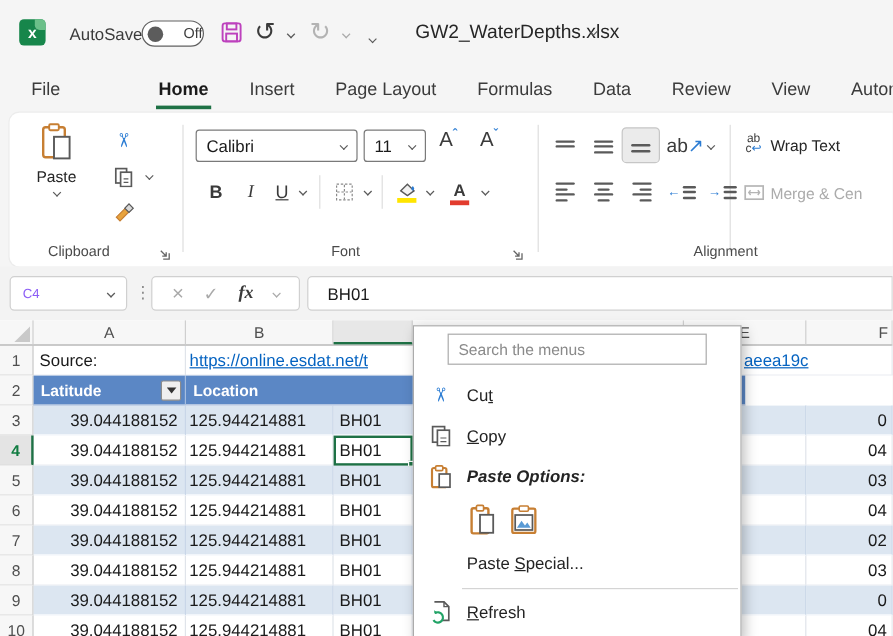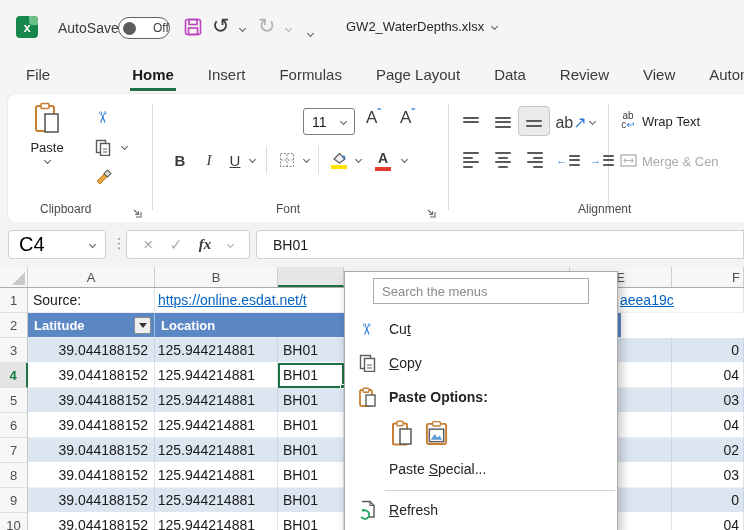--- a/index.html
+++ b/index.html
@@ -21,21 +21,21 @@
   .toggle .knob { width:13px; height:13px; border-radius:50%; background:#5c5c5c; margin-left:4px; }
   .toggle .state { font-size:12px; color:#3b3b3b; margin-left:6px; }
   .save-ic { position:absolute; left:184px; top:18px; }
   .undo-ic { position:absolute; left:212px; top:14px; font-size:21px; color:#3b3b3b; }
   .redo-ic { position:absolute; left:258px; top:14px; font-size:21px; color:#b3b3b3; transform:scaleX(-1); }
   .qchev1 { position:absolute; left:240px; top:26px; }
   .qchev2 { position:absolute; left:286px; top:26px; }
   .qat { position:absolute; left:306px; top:22px; width:12px; }
   .qat .bar { height:1.5px; background:#5a5a5a; margin-bottom:3px; }
   .qat .chev { margin-left:2px; }
-  .fname { position:absolute; left:346px; top:19px; font-size:13px; color:#262626; }
+  .fname { position:absolute; left:346px; top:19px; font-size:16px; color:#262626; }
   .fname-chev { position:absolute; left:492px; top:24px; }
 
   
   .tabs { position:absolute; top:56px; left:0; width:744px; height:38px; display:flex; align-items:center; gap:30px; padding-left:24px; }
   .tab { font-size:15px; color:#3b3b3b; white-space:nowrap; padding:6px 2px 8px; }
   .tab.active { color:#1a1a1a; font-weight:bold; border-bottom:3px solid #1E7145; padding-bottom:5px;margin-left:48px; }
 
   
   .ribbon { position:absolute; top:94px; left:8px; width:760px; height:128px; background:#fff; border-radius:8px; box-shadow:0 0 0 1px #ececec; }
   .vsep { position:absolute; top:10px; height:106px; width:1px; background:#DEDEDE; }
@@ -53,21 +53,21 @@
   .fmt { position:absolute; top:52px; height:28px; display:flex; align-items:center; justify-content:center; font-size:15px; color:#3b3b3b; }
   .colorbar { position:absolute; width:16px; height:4px; }
   .bars { display:flex; flex-direction:column; gap:2.5px; }
   .bars i { display:block; height:2px; background:#5a5a5a; border-radius:1px; }
   .selbox { border:1px solid #c6c6c6; background:#ebebeb; border-radius:4px; }
   .wrap-lbl, .merge-lbl { font-size:13px; color:#262626; }
   .merge-lbl { color:#ababab; }
 
   
   .fstrip { position:absolute; top:222px; left:0; width:744px; height:45px; background:#F3F3F3; }
-  .namebox { position:absolute; left:8px; top:8px; width:98px; height:29px; background:#fff; border:1px solid #d0d0d0; border-radius:4px; display:flex; align-items:center; padding:0 10px; justify-content:space-between; font-size:20px; color:#000000; }
+  .namebox { position:absolute; left:8px; top:8px; width:98px; height:29px; background:#fff; border:1px solid #d0d0d0; border-radius:4px; display:flex; align-items:center; padding:0 10px; justify-content:space-between; font-size:11px; color:#8b5cf6; }
   .dots { position:absolute; left:112px; top:13px; color:#8a8a8a; font-size:14px; letter-spacing:-1px; }
   .fxbox { position:absolute; left:126px; top:8px; width:124px; height:29px; background:#fff; border:1px solid #d0d0d0; border-radius:4px; display:flex; align-items:center; justify-content:space-around; padding:0 8px; }
   .fxbox .x { color:#a9a9a9; font-size:17px; }
   .fxbox .ck { color:#a9a9a9; font-size:15px; }
   .fxbox .fx { font-family:"Liberation Serif", serif; font-style:italic; font-weight:bold; font-size:15px; color:#3b3b3b; }
   .fbar { position:absolute; left:256px; top:8px; width:488px; height:29px; background:#fff; border:1px solid #d0d0d0; border-radius:4px 0 0 4px; display:flex; align-items:center; padding-left:16px; font-size:14px; color:#1a1a1a; }
 
   
   .grid { position:absolute; top:267px; left:0; width:744px; height:263px; background:#fff; }
   .hdr-row { display:flex; height:21px; background:#F7F7F7; border-bottom:1px solid #ababab; position:relative; }
@@ -91,21 +91,21 @@
   .link { color:#0563C1; text-decoration:underline; }
   .selection { position:absolute; left:278px; top:96px; width:66px; height:25px; border:2px solid #1E7145; z-index:10; }
   .selection .handle { position:absolute; right:-3px; bottom:-3px; width:5px; height:5px; background:#1E7145; border:1px solid #fff; }
 
   
   .menu { position:absolute; left:344px; top:271px; width:274px; height:262px; background:#fff; border:1px solid #ababab; box-shadow:3px 4px 10px rgba(0,0,0,.25); z-index:50; padding-top:6px; }
   .menu-search { display:block; width:216px; margin:0 auto; height:26px; border:1px solid #ababab; font-size:13px; padding:0 8px; color:#1a1a1a; font-family:"Liberation Sans", sans-serif; outline:none; }
   .menu-search::placeholder { color:#8a8a8a; }
   .mitem { height:34px; display:flex; align-items:center; font-size:14px; color:#242424; }
   .mitem .ic { width:44px; display:flex; align-items:center; justify-content:center; }
-  .mitem.bold { font-weight:bold; }
+  .mitem.bold { font-weight:bold;font-style:italic; }
   .u { text-decoration:underline; }
   .paste-opts-row { height:38px; display:flex; align-items:center; padding-left:44px; gap:9px; }
   .pbtn { width:26px; height:29px; display:flex; align-items:center; justify-content:center; border:1px solid transparent; border-radius:2px; }
   .msep { height:1px; background:#d4d4d4; margin:4px 2px 2px 40px; }
 </style>
 </head>
 <body>
 
 <div id="app">
 
@@ -131,22 +131,22 @@
     <span class="qchev2 chev sm gray"></span>
     <span class="qat"><span class="bar"></span><span class="chev sm"></span></span>
     <span class="fname">GW2_WaterDepths.xlsx</span>
     <span class="fname-chev chev sm"></span>
   </div>
 
   <div class="tabs">
     <span class="tab">File</span>
     <span class="tab active">Home</span>
     <span class="tab">Insert</span>
+    <span class="tab">Page Layout</span>
     <span class="tab">Formulas</span>
-    <span class="tab">Page Layout</span>
     <span class="tab">Data</span>
     <span class="tab">Review</span>
     <span class="tab">View</span>
     <span class="tab">Automate</span>
 
   </div>
 
   <div class="ribbon">
 
     <div class="paste-btn">
@@ -176,20 +176,24 @@
         </svg>
     </div>
     <span class="grp-label" style="left:32px">Clipboard</span>
     <span class="launcher" style="left:124px">
       <svg width="10" height="10" viewBox="0 0 10 10">
           <path d="M2 2 L6.5 6.5 M6.5 3.2 V6.5 H3.2 M9 4 V9 H4" fill="none" stroke="#666" stroke-width="1.1"></path>
         </svg>
     </span>
     <div class="vsep" style="left:144px"></div>
 
+    <div class="fontname-box">
+      <span>Calibri</span>
+        <span class="chev sm"></span>
+    </div>
     <div class="fontsize-box">
       <span>11</span>
         <span class="chev sm"></span>
     </div>
     <span class="grow-font" style="left:358px">A<b>ˆ</b></span>
     <span class="shrink-font" style="left:392px">A<b>ˇ</b></span>
 
     <div class="fmt" style="left:160px; width:24px; font-weight:bold">B</div>
     <div class="fmt" style="left:190px; width:22px; font-style:italic; font-family:'Liberation Serif',serif">I</div>
     <div class="fmt" style="left:216px; width:22px; text-decoration:underline">U</div>

